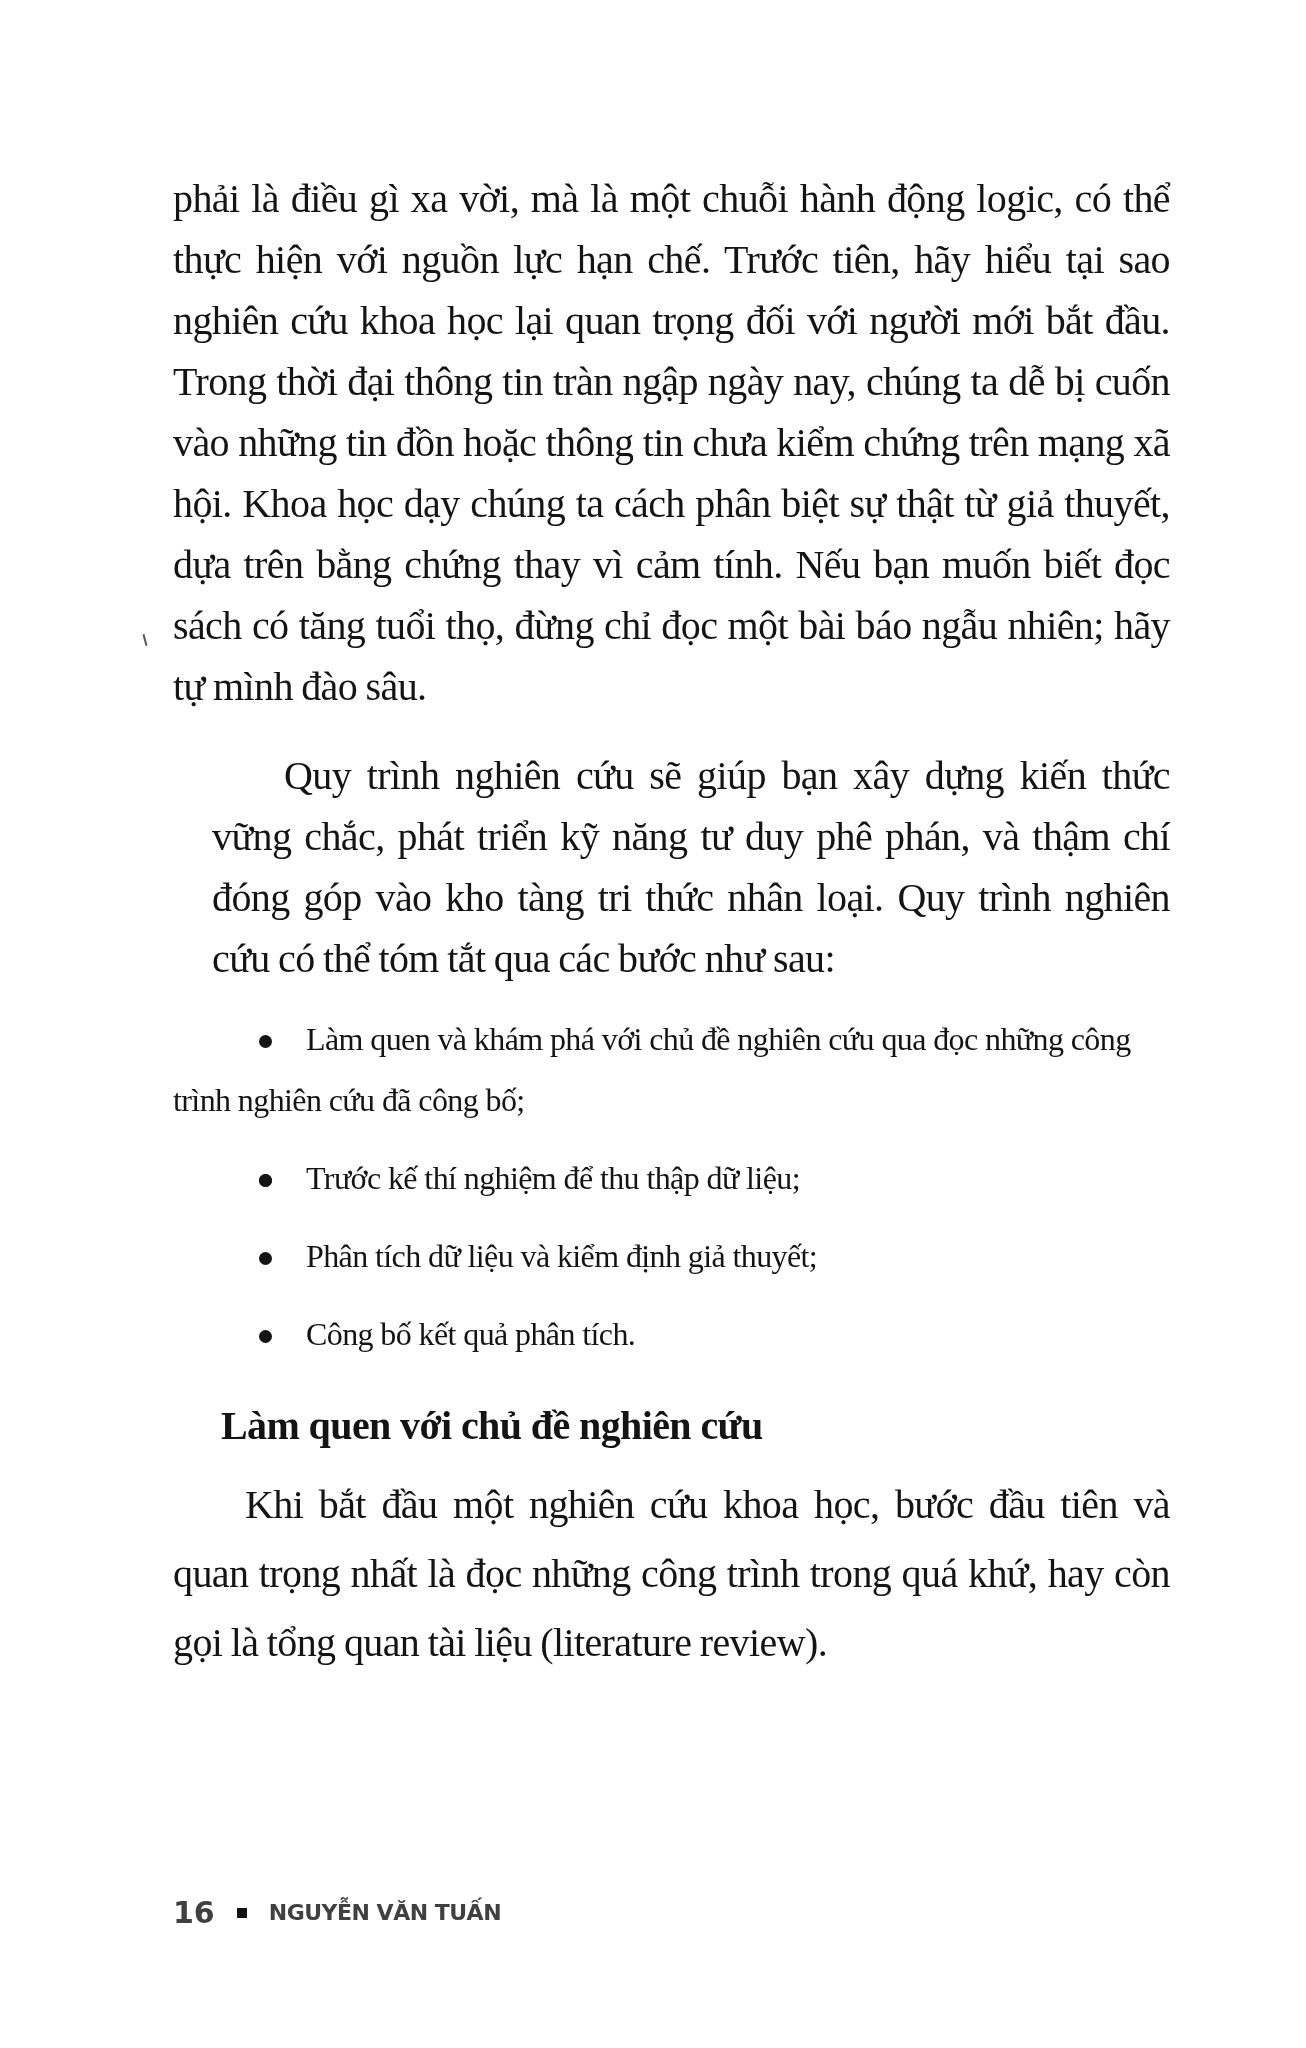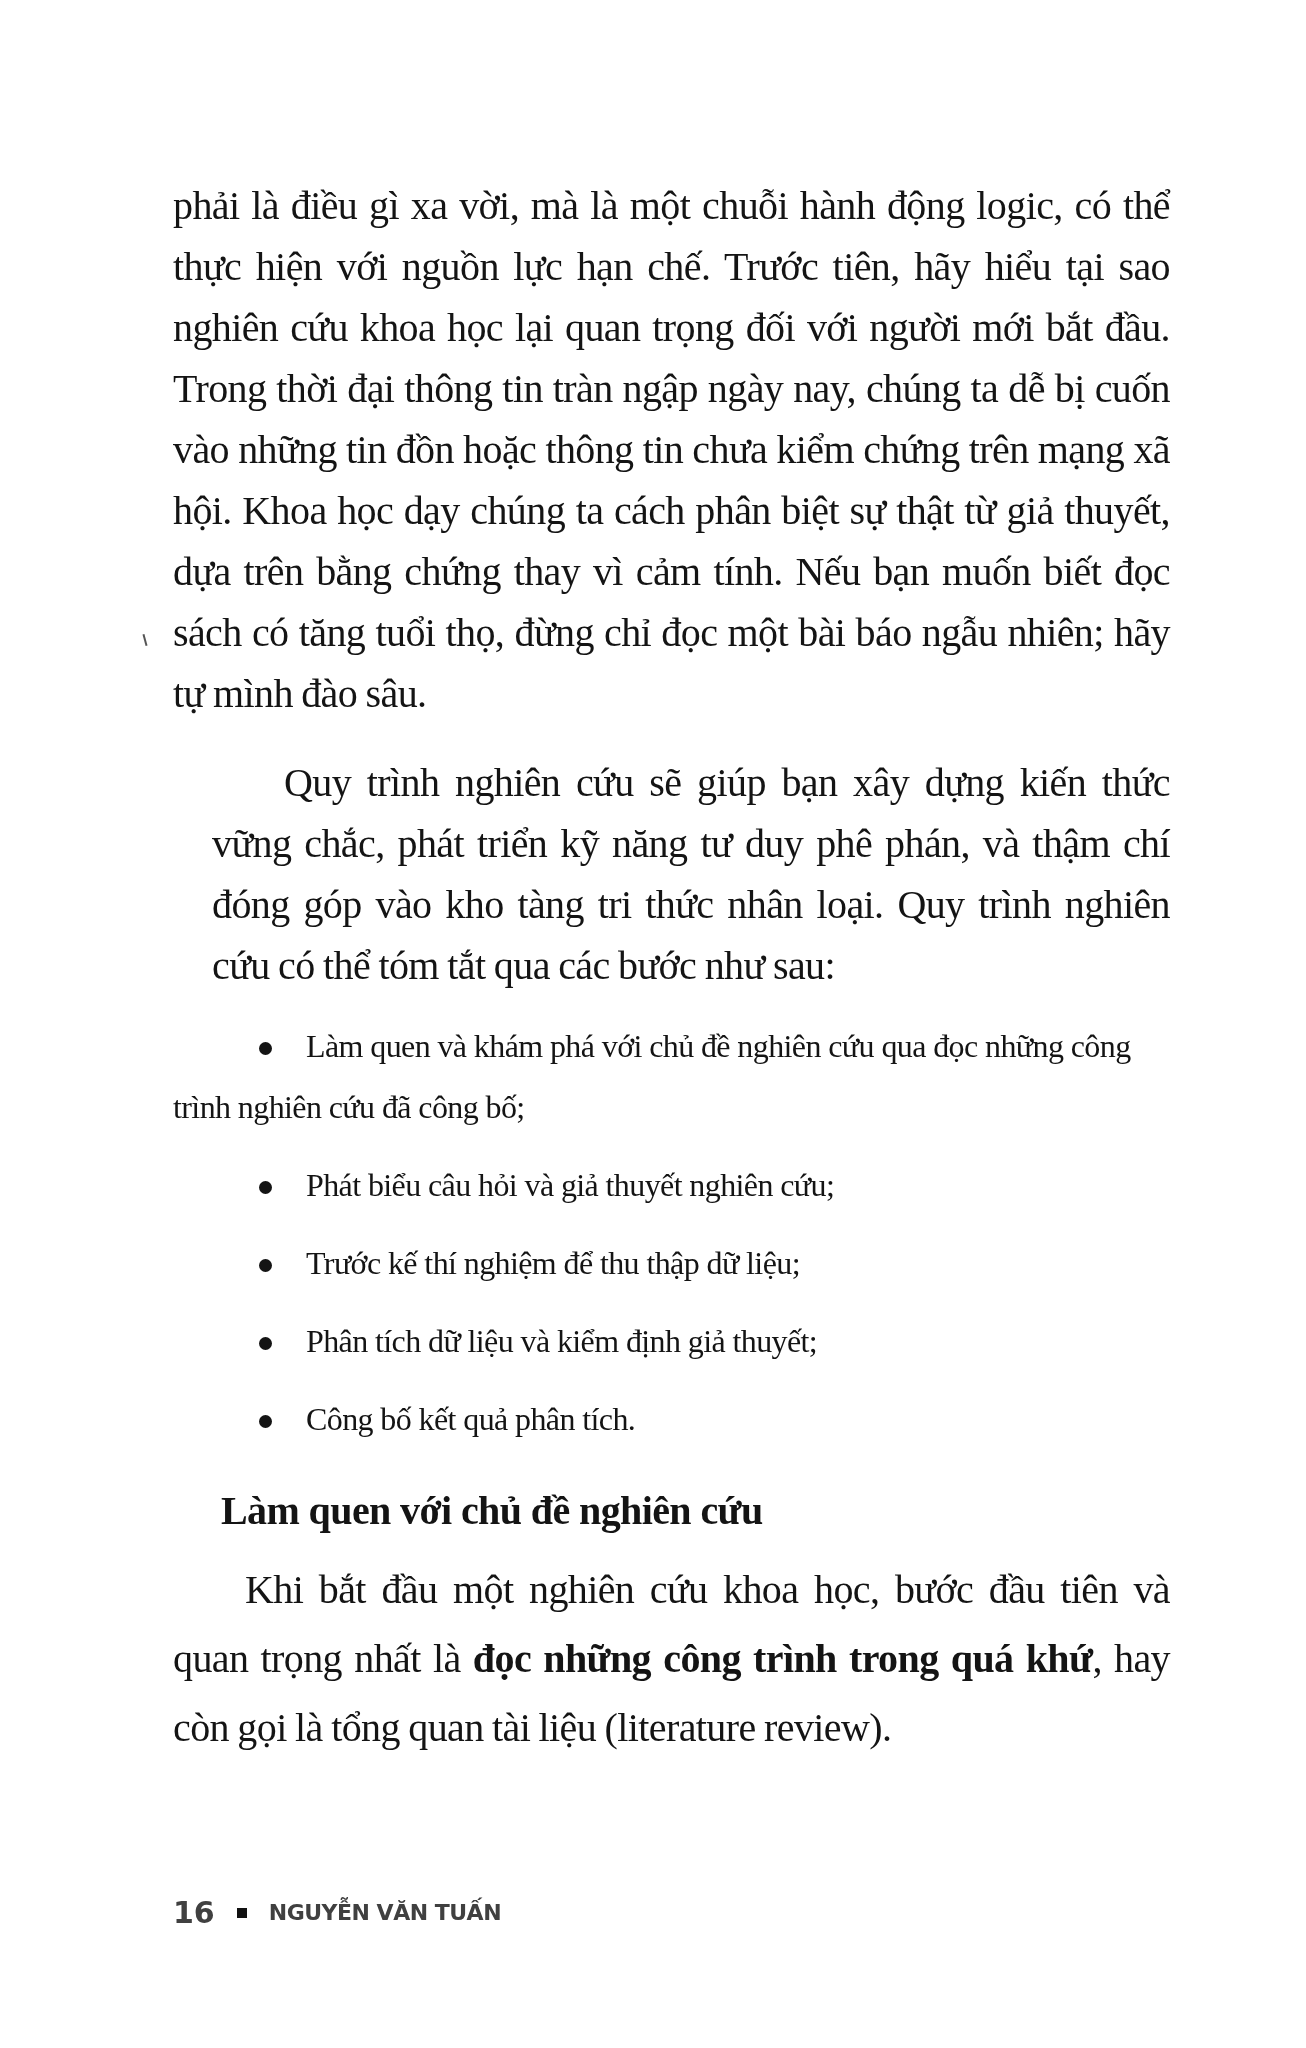--- a/index.html
+++ b/index.html
@@ -11,37 +11,37 @@
     width: 1306px;
     height: 2048px;
     position: relative;
     overflow: hidden;
     font-family: "DejaVu Serif", "Liberation Serif", serif;
     color: #141414;
   }
   .page {
     position: absolute;
     left: 173px;
-    top: 175px;
+    top: 168px;
     width: 997px;
   }
   .para {
     margin: 0;
     font-size: 36px;
     line-height: 61px;
     text-align: justify;
     letter-spacing: -0.6px;
     word-spacing: -1px;
     font-family: "Liberation Serif", "DejaVu Serif", serif;
     font-size: 40px;
   }
   .para.indent { text-indent: 72px; }
   .para + .para, .para.p2 { margin-top: 28px; margin-left: 39px; }
   .para.p3 { margin-top: 14px; line-height: 69px; }
-  .para b { font-weight: bold; }
+  .para b { font-weight: normal; }
   ul.steps {
     list-style: none;
     margin: 20px 0 0 0;
     padding: 0;
     font-family: "Liberation Serif", "DejaVu Serif", serif;
     font-size: 32px;
     letter-spacing: -0.6px;
   }
   ul.steps li {
     position: relative;
@@ -107,21 +107,21 @@
 </head>
 <body>
 
 <div class="page">
   <p class="para">phải là điều gì xa vời, mà là một chuỗi hành động logic, có thể thực hiện với nguồn lực hạn chế. Trước tiên, hãy hiểu tại sao nghiên cứu khoa học lại quan trọng đối với người mới bắt đầu. Trong thời đại thông tin tràn ngập ngày nay, chúng ta dễ bị cuốn vào những tin đồn hoặc thông tin chưa kiểm chứng trên mạng xã hội. Khoa học dạy chúng ta cách phân biệt sự thật từ giả thuyết, dựa trên bằng chứng thay vì cảm tính. Nếu bạn muốn biết đọc sách có tăng tuổi thọ, đừng chỉ đọc một bài báo ngẫu nhiên; hãy tự mình đào sâu.</p>
 
   <p class="para indent p2">Quy trình nghiên cứu sẽ giúp bạn xây dựng kiến thức vững chắc, phát triển kỹ năng tư duy phê phán, và thậm chí đóng góp vào kho tàng tri thức nhân loại. Quy trình nghiên cứu có thể tóm tắt qua các bước như sau:</p>
 
   <ul class="steps">
     <li><span class="bullet"></span><span>Làm quen và khám phá với chủ đề nghiên cứu qua đọc những công trình nghiên cứu đã công bố;</span></li>
-    <li><span class="bullet"></span><span>Phát biểu câu hỏi và giả thuyết nghiên cứu;</span></li>
+    <li><span class="bullet"></span></li>
     <li><span class="bullet"></span><span>Trước kế thí nghiệm để thu thập dữ liệu;</span></li>
     <li><span class="bullet"></span><span>Phân tích dữ liệu và kiểm định giả thuyết;</span></li>
     <li><span class="bullet"></span><span>Công bố kết quả phân tích.</span></li>
   </ul>
 
   <h2 class="section-heading">Làm quen với chủ đề nghiên cứu</h2>
 
   <p class="para indent p3"><span>Khi bắt đầu một nghiên cứu khoa học, bước đầu tiên và quan trọng nhất là </span><b>đọc những công trình trong quá khứ</b><span>, hay còn gọi là tổng quan tài liệu (literature review).</span></p>
 </div>
 

